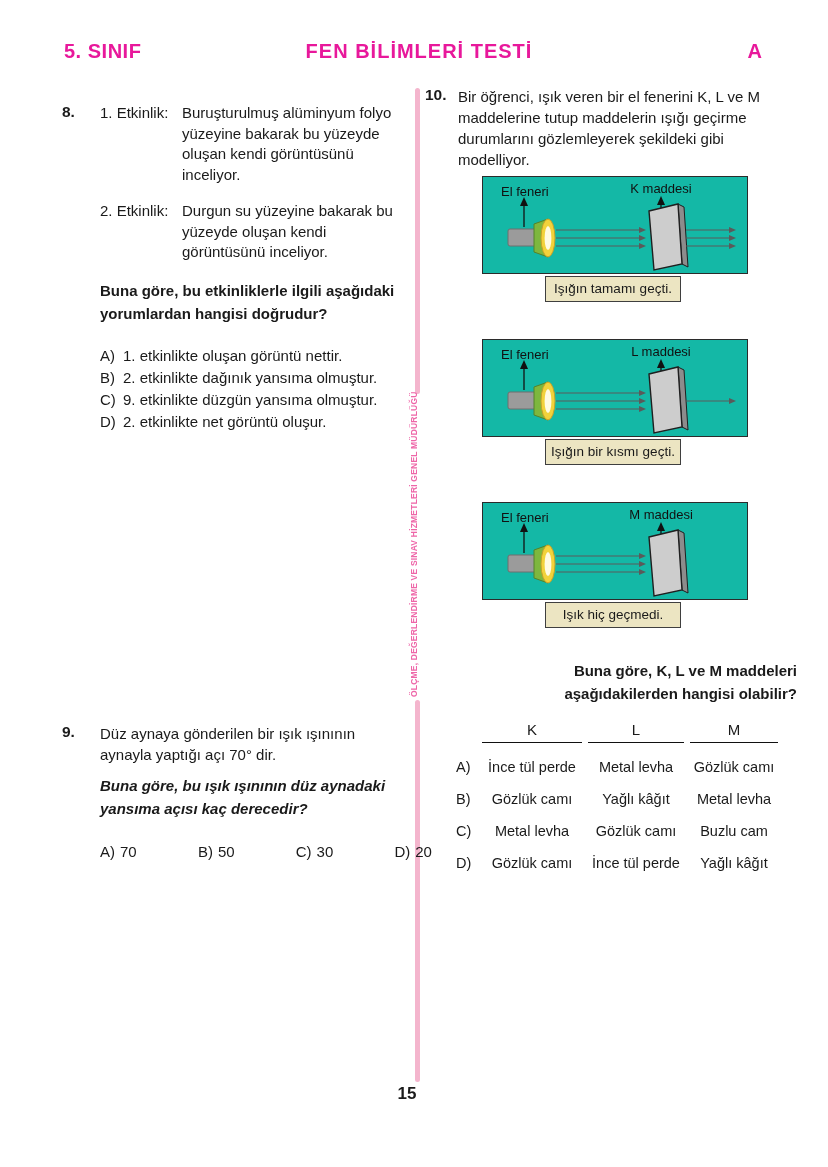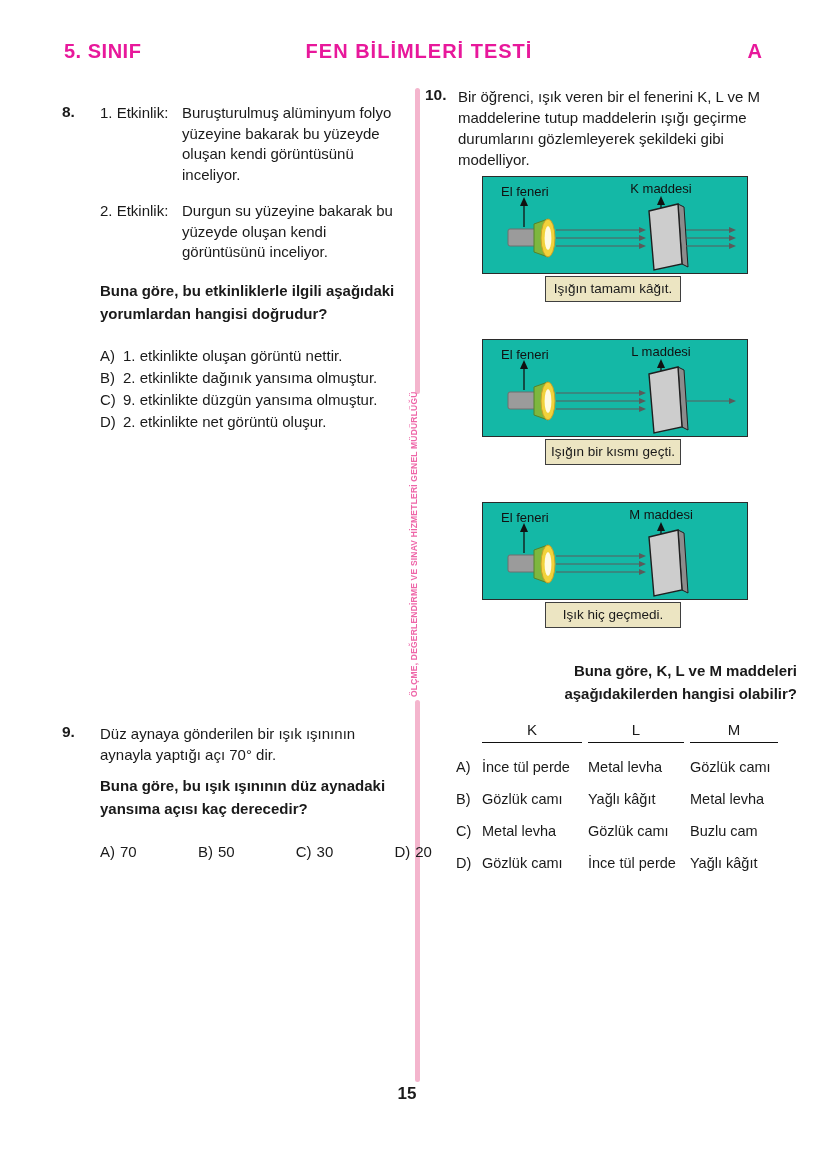--- a/index.html
+++ b/index.html
@@ -37,41 +37,41 @@
   .activities { margin-top: 17px; }
   .activity { display: flex; margin-bottom: 16px; }
   .act-label { flex: 0 0 82px; font-size: 15px; line-height: 20.5px; }
   .act-text  { flex: 1; font-size: 15px; line-height: 20.5px; }
   .q8-bold { margin-top: 7px; }
   .opts { margin-top: 20px; }
   .opt { display: flex; font-size: 15px; line-height: 22px; }
   .opt-label { flex: 0 0 23px; }
 
   
-  .q9-bold { margin-top: 9px; }
+  .q9-bold { margin-top: 9px; font-style: italic; }
   .opts-row { display: flex; justify-content: space-between; margin-top: 22px; width: 332px; font-size: 15px; }
   .opts-row .opt { line-height: 20px; }
   .opts-row .opt-label { flex: 0 0 auto; margin-right: 5px; }
 
   
   .figure { margin-left: 24px; margin-top: 6px; margin-bottom: 37px; width: 266px; }
   .fig-box { width: 266px; height: 98px; border: 1.6px solid #2b2b2b; background: #14b8a6; }
   .caption { margin-left: 63px; margin-top: 2px; width: 136px; height: 26px;
              background: #ece5c2; border: 1.5px solid #3f3f3f;
              font-size: 13.5px; line-height: 23px; text-align: center; }
   svg text { font-family: "Liberation Sans", sans-serif; font-size: 13px; fill: #111; }
 
   
   .q10-bold { margin-top: -6px; text-align: right; }
   .ans-table { margin-left: -2px; margin-top: 16px; display: grid;
                grid-template-columns: 20px 100px 96px 88px; column-gap: 6px; row-gap: 16px;
                font-size: 14.5px; align-items: end; }
   .ans-head { text-align: center; border-bottom: 1.6px solid #111; padding-bottom: 4px; font-size: 15px; }
   .ans-label { }
-  .ans-cell { white-space: nowrap; }
+  .ans-cell { white-space: nowrap; text-align: center; }
 
   
   .page-num { position: absolute; left: 0; right: 14px; top: 1084px; text-align: center;
               font-size: 17px; font-weight: bold; }
 </style>
 </head>
 <body>
 
 <div class="page-header">
   <div class="hdr-grade">5. SINIF</div>
@@ -195,21 +195,21 @@
                 <line x1="203" y1="61" x2="247" y2="61"></line>
                 <line x1="203" y1="69" x2="247" y2="69"></line>
             </g>
             <g fill="#5a5a5a">
               <polygon points="246,50 253,53 246,56"></polygon>
                 <polygon points="246,58 253,61 246,64"></polygon>
                 <polygon points="246,66 253,69 246,72"></polygon>
             </g>
           </svg>
         </div>
-        <div class="caption">Işığın tamamı kâğıt.</div>
+        <div class="caption">Işığın tamamı geçti.</div>
       </div>
 
       <div class="figure">
         <div class="fig-box">
           <svg width="263" height="95" viewBox="0 0 263 95">
             <text x="18" y="19">El feneri</text>
             <g>
               <line x1="41" y1="50" x2="41" y2="24" stroke="#111" stroke-width="1.3"></line>
               <polygon points="37,29 41,20 45,29" fill="#111"></polygon>
             </g>

